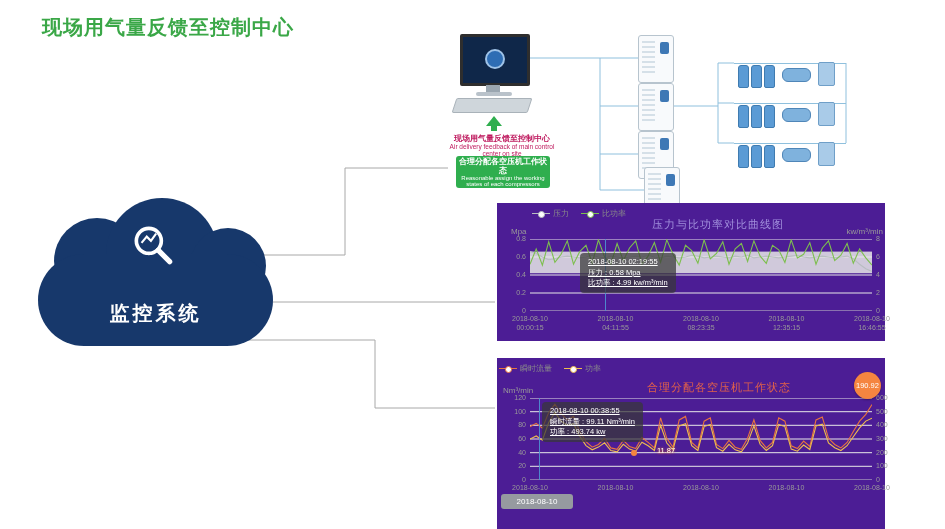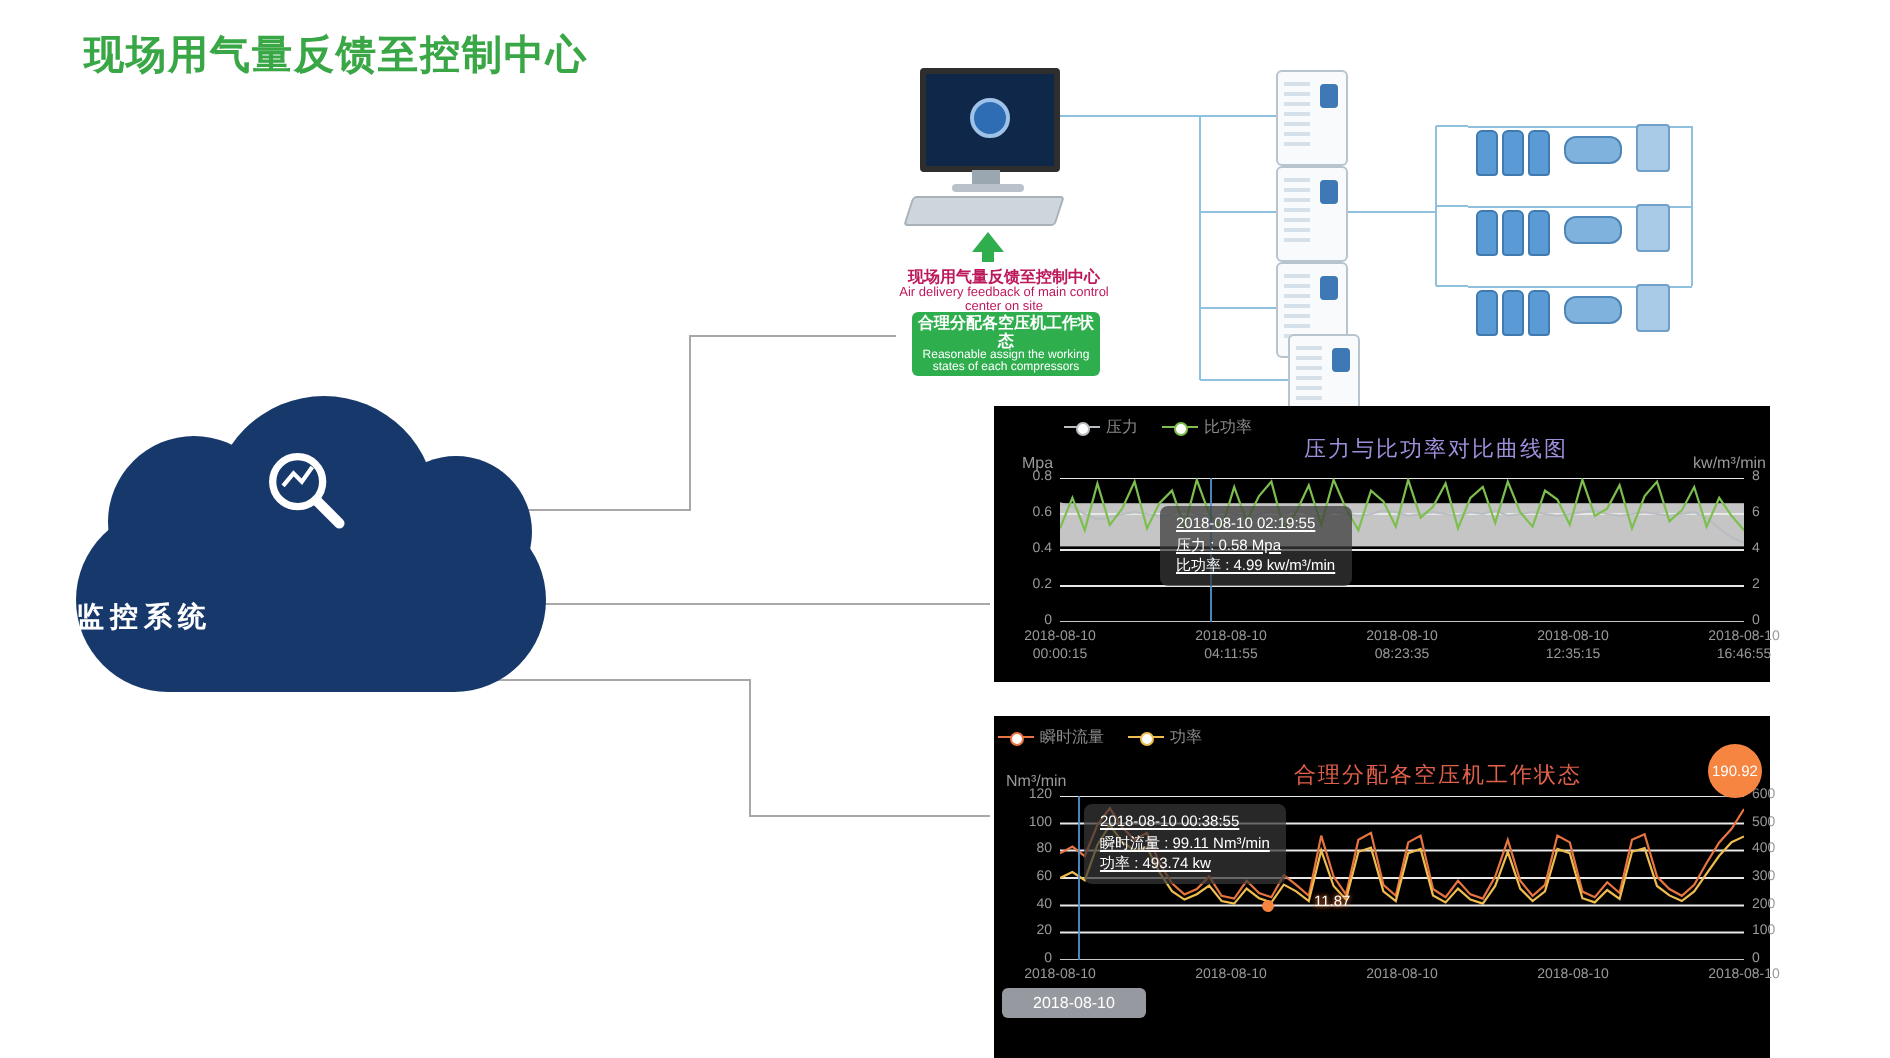--- a/index.html
+++ b/index.html
@@ -9,22 +9,22 @@
   .page-title{position:absolute;left:42px;top:14px;font-size:20px;font-weight:bold;
               color:#3aa747;letter-spacing:1px;}
 
   
   .cloud{position:absolute;left:38px;top:198px;width:235px;height:152px;}
   .cloud .puff{position:absolute;background:#17386b;border-radius:50%;}
   .puff.base{left:0;top:56px;width:235px;height:92px;border-radius:46px;}
   .puff.p2{left:16px;top:20px;width:86px;height:86px;}
   .puff.p3{left:68px;top:0;width:112px;height:112px;}
   .puff.p4{left:152px;top:30px;width:76px;height:76px;}
-  .cloud-label{position:absolute;left:0;right:0;top:102px;text-align:left;color:#fff;
-               font-size:14px;font-weight:bold;letter-spacing:3px;z-index:2;}
+  .cloud-label{position:absolute;left:0;right:0;top:102px;text-align:center;color:#fff;
+               font-size:20px;font-weight:bold;letter-spacing:3px;z-index:2;}
   .magnifier{position:absolute;left:90px;top:22px;z-index:2;}
 
   
   .connectors{position:absolute;left:0;top:0;pointer-events:none;}
 
   
   .diagram{position:absolute;left:450px;top:32px;width:430px;height:180px;}
   .dsvg{position:absolute;left:0;top:0;}
   .monitor{position:absolute;left:10px;top:2px;width:64px;height:46px;background:#0f2749;
            border:3px solid #2e2e2e;border-radius:2px;}
@@ -51,21 +51,21 @@
     background:repeating-linear-gradient(to bottom,#d5e0e8 0,#d5e0e8 2px,transparent 2px,transparent 5px);}
   .comp:after{content:"";position:absolute;right:4px;top:6px;width:9px;height:12px;background:#3e78b5;border-radius:2px;}
   .equip{position:absolute;width:120px;height:36px;}
   .equip .pipe{position:absolute;left:0;top:9px;width:112px;height:1px;background:#8fc0dd;}
   .equip .cyl{position:absolute;top:11px;width:9px;height:21px;background:#5b9bd5;border:1px solid #3f7bb0;border-radius:3px 3px 2px 2px;}
   .equip .cyl.c1{left:4px;} .equip .cyl.c2{left:17px;} .equip .cyl.c3{left:30px;}
   .equip .tank{position:absolute;left:48px;top:14px;width:27px;height:12px;background:#7fb2dd;border:1px solid #4f86b8;border-radius:6px;}
   .equip .unit{position:absolute;left:84px;top:8px;width:15px;height:22px;background:#a9cbe8;border:1px solid #6f9fc8;border-radius:2px;}
 
   
-  .chart{position:absolute;width:388px;background:#000000;}
+  .chart{position:absolute;width:388px;background:#4c1d95;}
   #chart1{left:497px;top:203px;height:138px;}
   #chart2{left:497px;top:358px;height:171px;}
   .legend{position:absolute;display:flex;gap:12px;align-items:center;font-size:8px;color:#8a8a8a;}
   #chart1 .legend{left:35px;top:5px;} #chart2 .legend{left:2px;top:5px;}
   .legend .item{display:flex;align-items:center;gap:3px;}
   .lmark{display:inline-block;width:18px;height:1px;background:currentColor;position:relative;}
   .lmark i{position:absolute;left:6px;top:-2.5px;width:5px;height:5px;border:1px solid currentColor;
            border-radius:50%;background:#fff;}
   .c-title{position:absolute;font-size:11px;letter-spacing:1px;}
   #chart1 .c-title{left:155px;top:14px;color:#a18fdc;}

